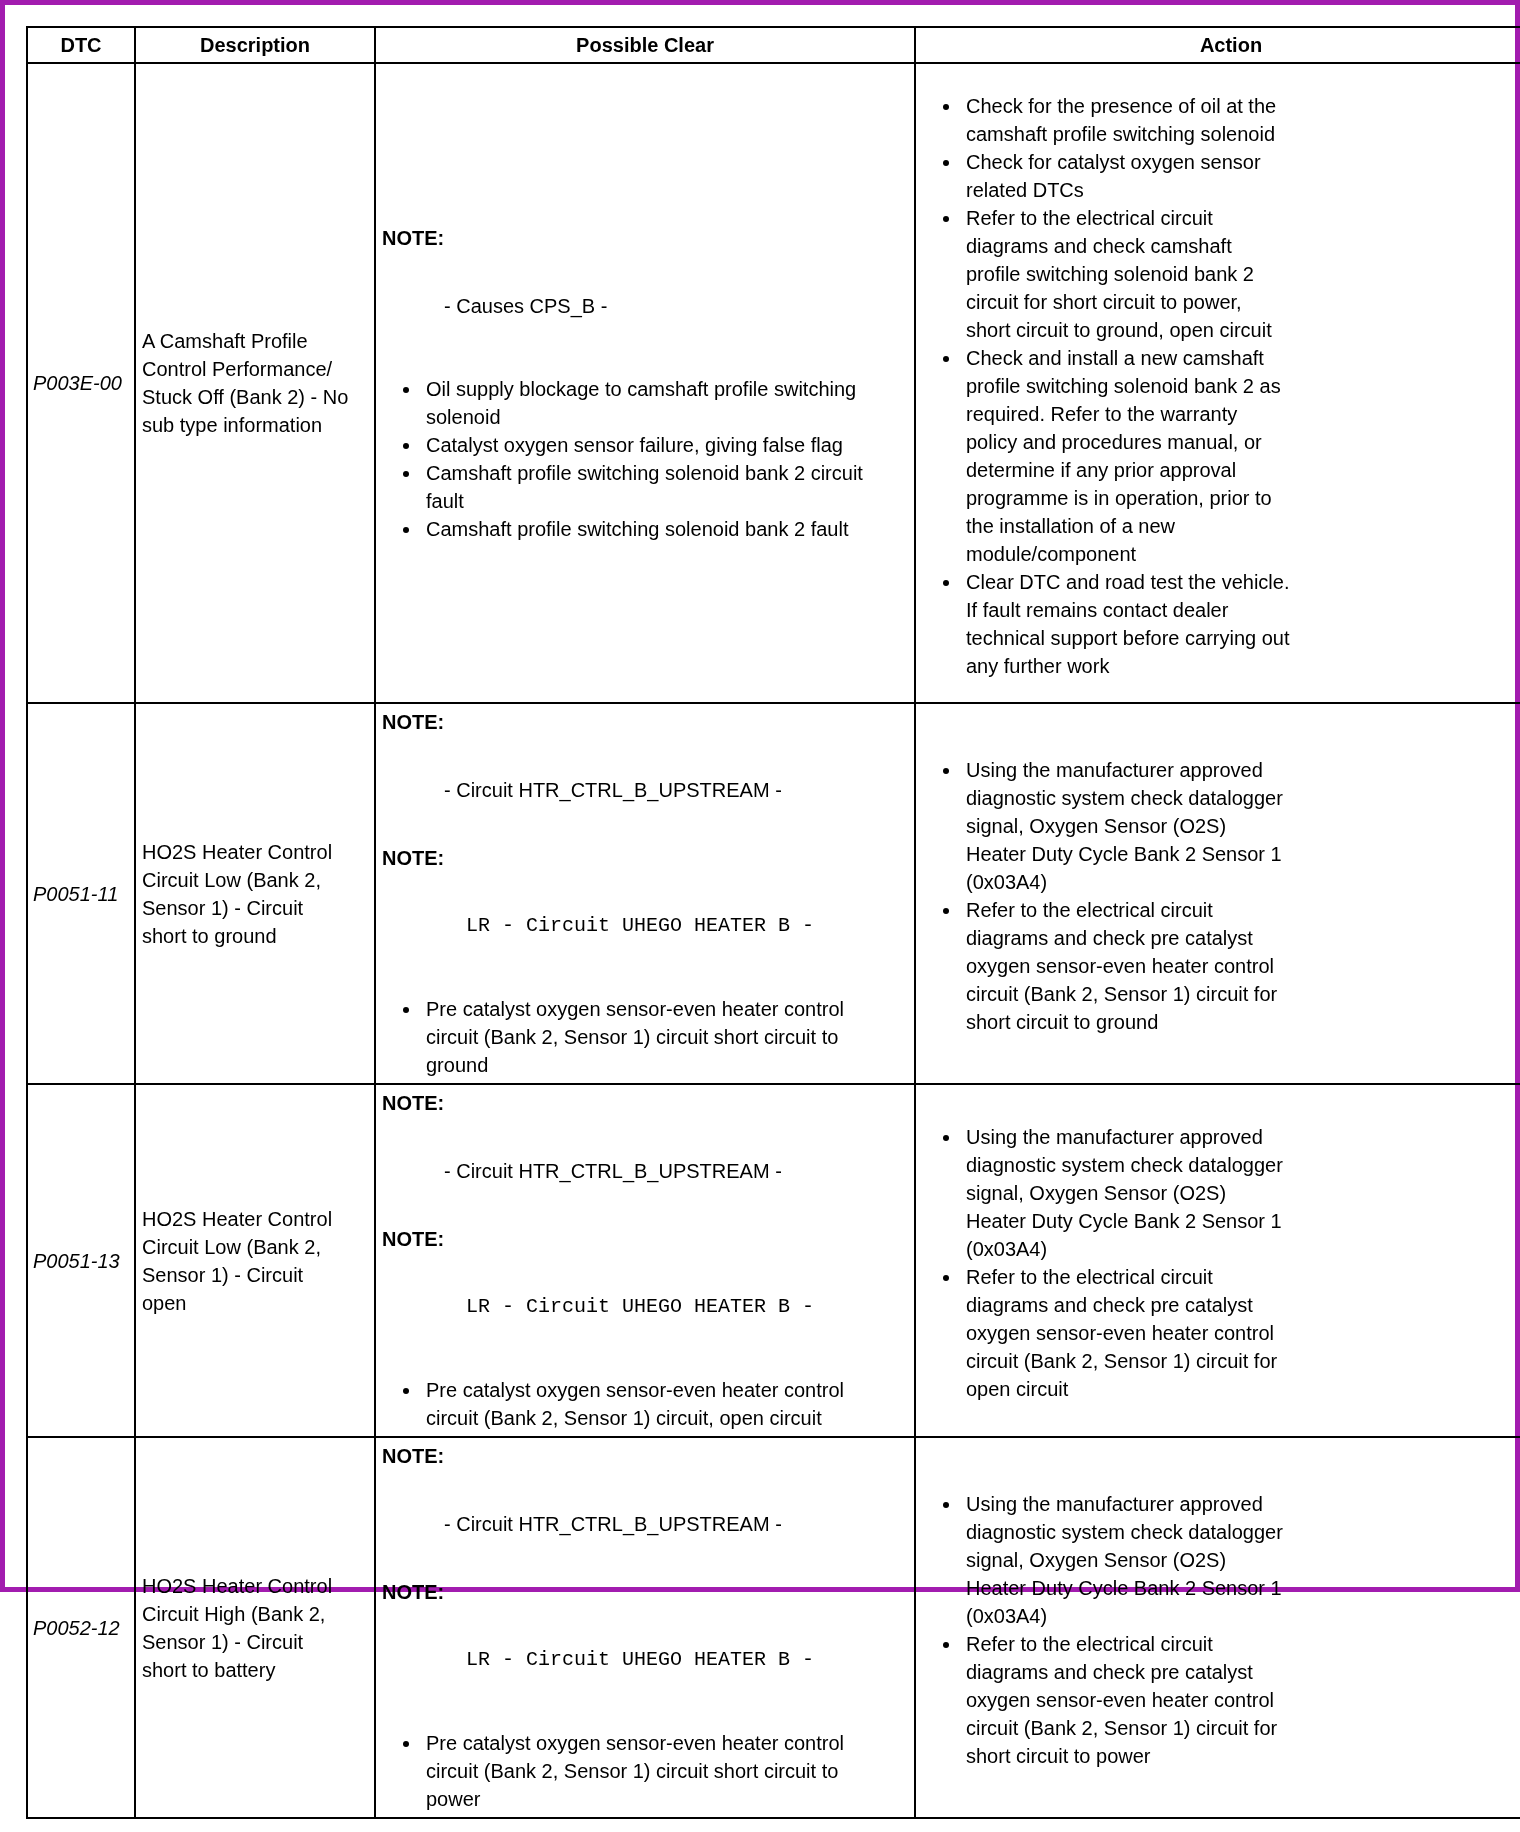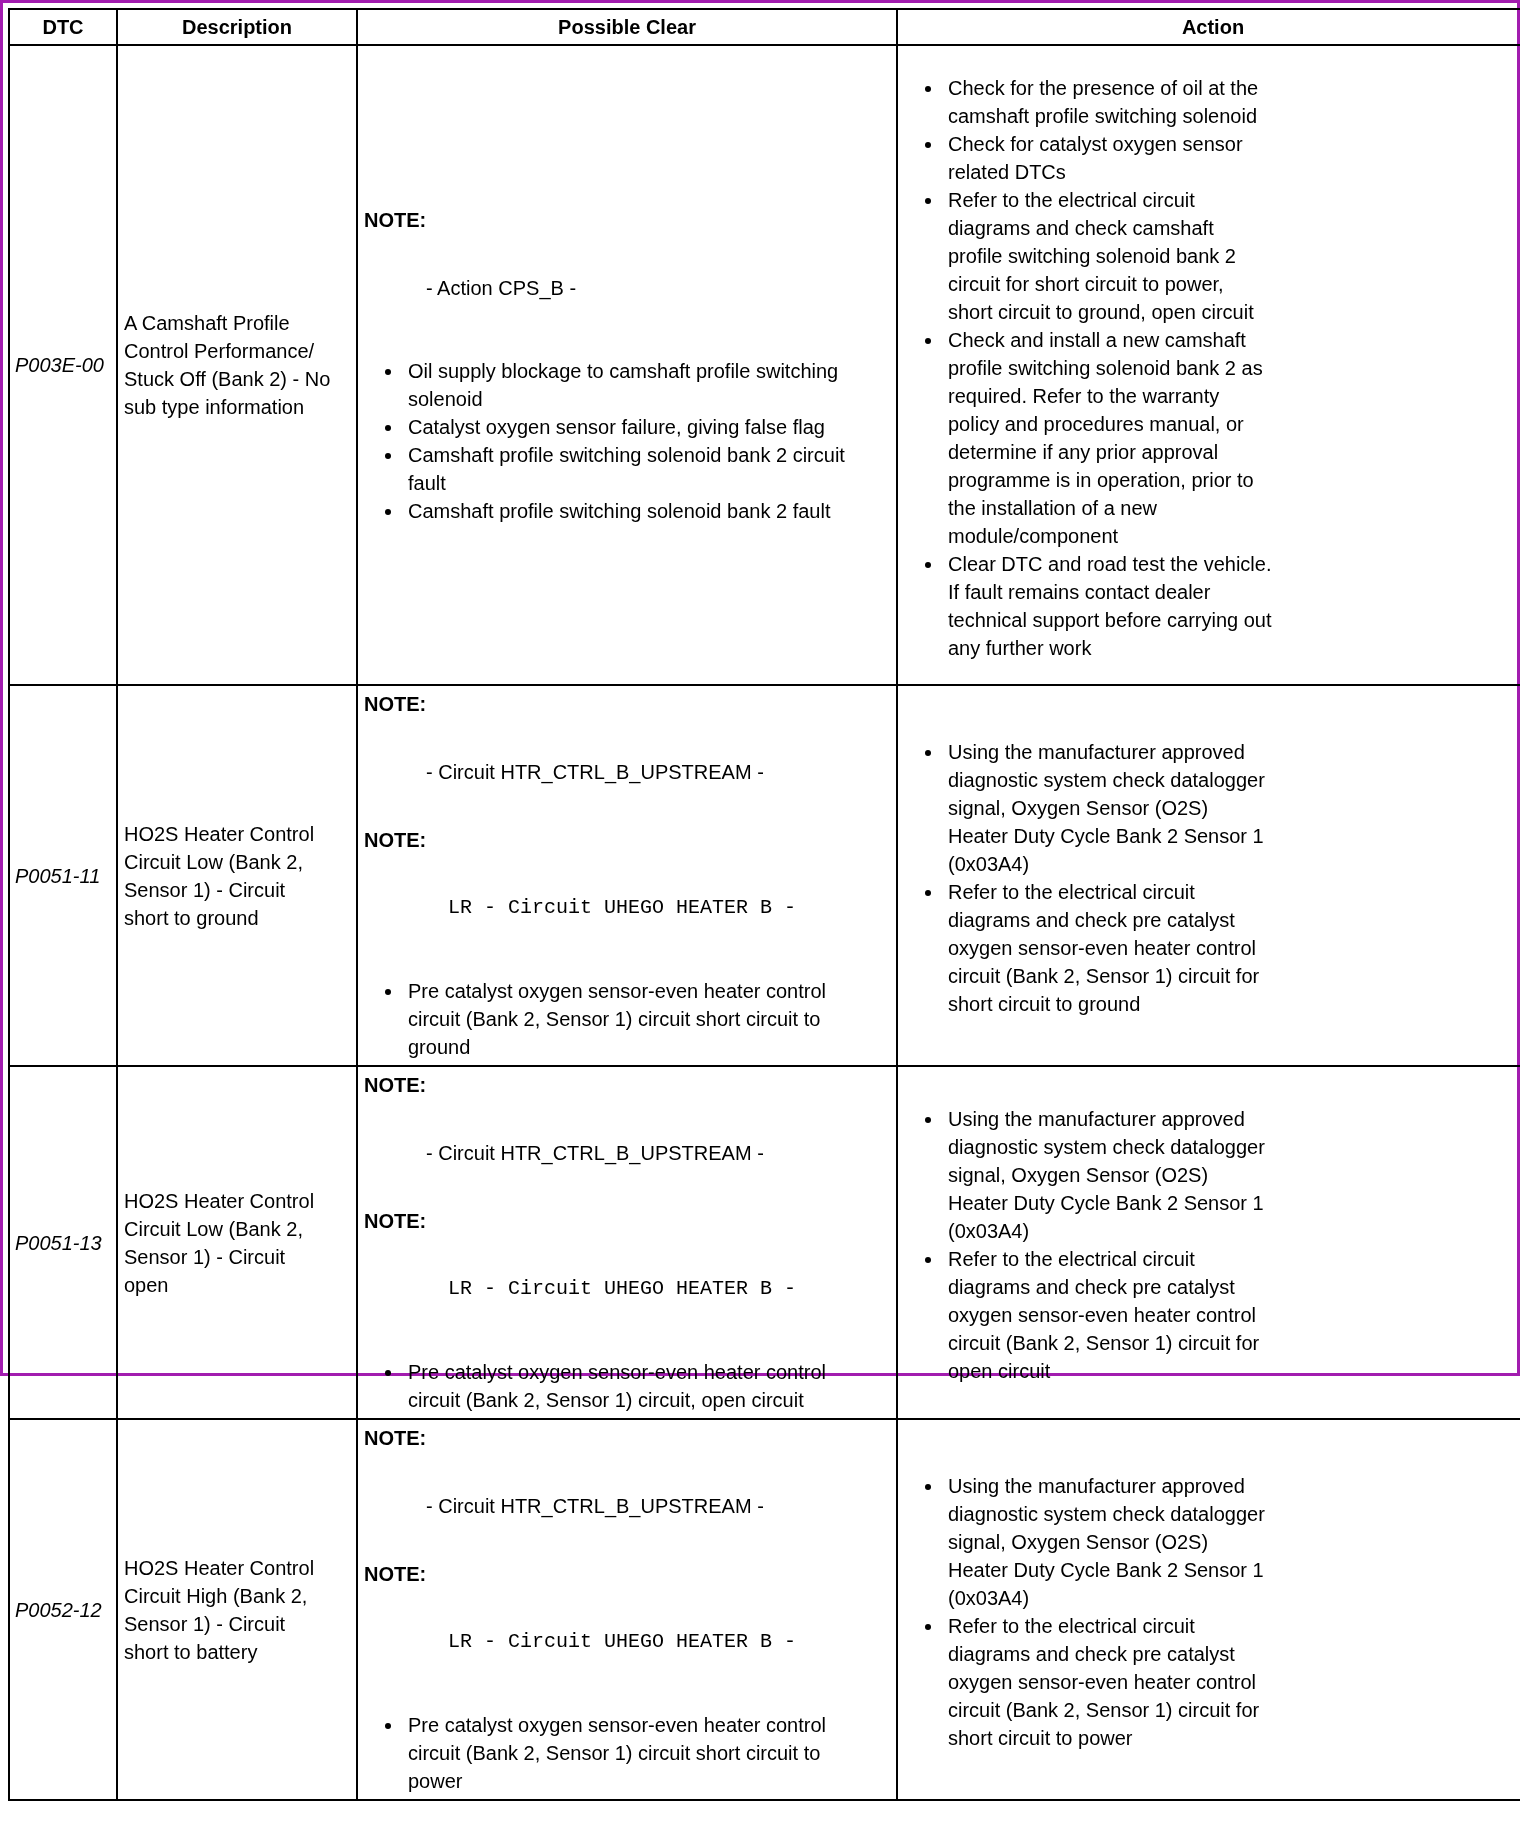--- a/index.html
+++ b/index.html
@@ -5,23 +5,23 @@
   * { box-sizing: border-box; }
   html, body {
     margin: 0; padding: 0;
     background: #ffffff;
     width: 1520px; height: 1832px;
     overflow: hidden;
     font-family: "Liberation Sans", sans-serif;
     color: #000;
   }
   .page {
-    width: 1520px; height: 1376px;
-    border: 3px solid #a21caf;
-    padding: 5px;
+    width: 1520px; height: 1592px;
+    border: 5px solid #a21caf;
+    padding: 21px;
   }
   table.dtc-table {
     width: 100%; height: 100%;
     border-collapse: collapse;
     table-layout: fixed;
   }
   th, td {
     border: 2px solid #000;
     font-size: 20px;
     line-height: 28px;
@@ -68,21 +68,21 @@
         <th>Action</th>
       </tr>
     </thead>
     <tbody>
 
       <tr style="height:640px">
         <td class="dtc-cell">P003E-00</td>
         <td class="desc-cell">A Camshaft Profile Control Performance/ Stuck Off (Bank 2) - No sub type information</td>
         <td class="causes-cell">
           <div class="note-label">NOTE:</div>
-          <div class="note-detail">- Action CPS_B -</div>
+          <div class="note-detail">- Causes CPS_B -</div>
           <ul class="blist">
             <li>Oil supply blockage to camshaft profile switching solenoid</li>
             <li>Catalyst oxygen sensor failure, giving false flag</li>
             <li>Camshaft profile switching solenoid bank 2 circuit fault</li>
             <li>Camshaft profile switching solenoid bank 2 fault</li>
           </ul>
         </td>
         <td class="action-cell">
           <ul class="blist">
             <li>Check for the presence of oil at the camshaft profile switching solenoid</li>

